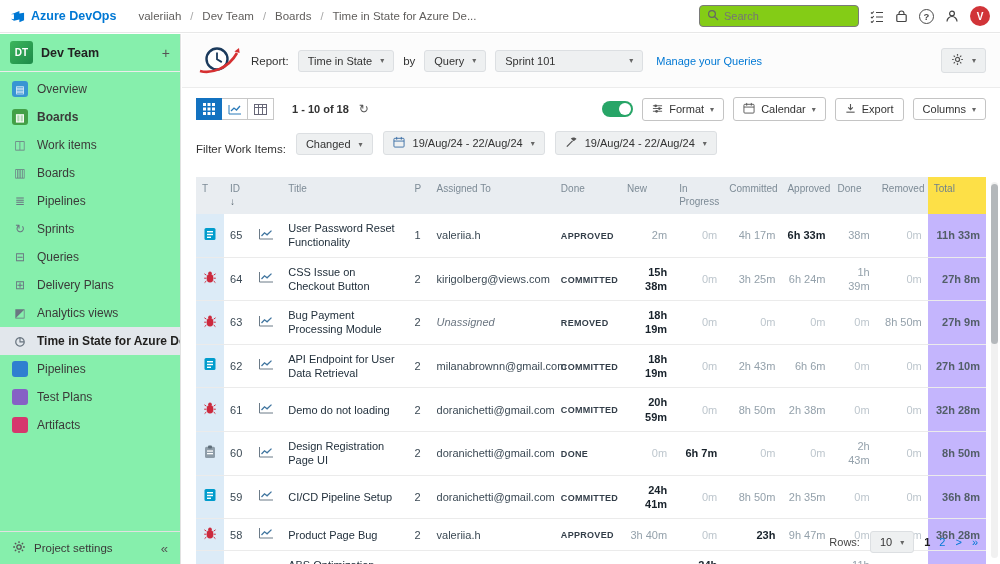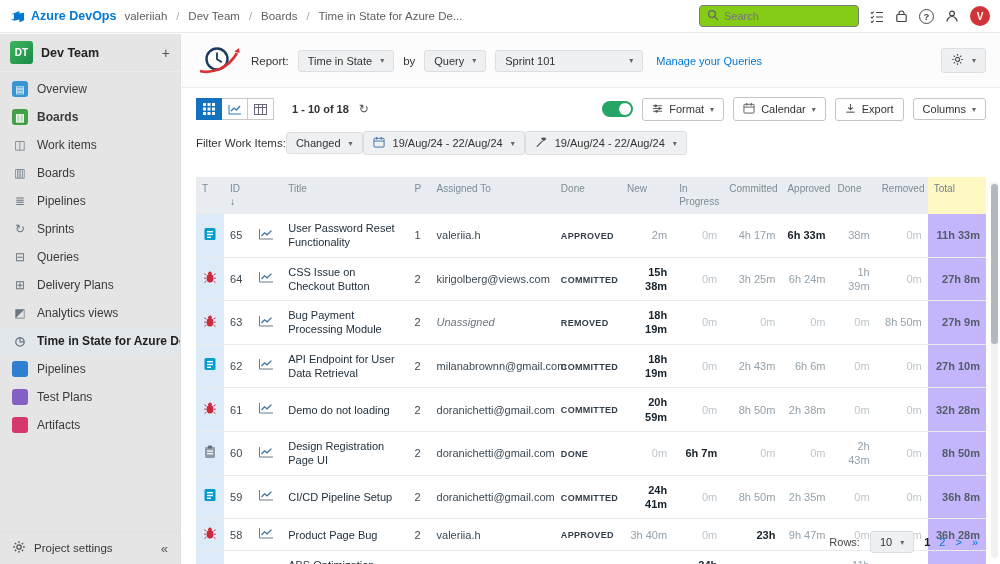--- a/index.html
+++ b/index.html
@@ -1,32 +1,32 @@
 <!DOCTYPE html>
 <html><head>
 <meta charset="utf-8">
 <style>
 *{box-sizing:border-box;margin:0;padding:0}
 html,body{width:1000px;height:564px}
 body{font-family:"Liberation Sans",sans-serif;font-size:12px;color:#333;background:#fff;overflow:hidden;position:relative}
 
 
 .topbar{height:33px;display:flex;align-items:center;padding:0 10px;border-bottom:1px solid #e8e8e8;gap:6px;background:#fff}
-.brand{color:#0078d4;font-weight:700;font-size:12.5px;margin-right:2px;white-space:nowrap}
+.brand{color:#0078d4;font-weight:700;font-size:12.5px;margin-right:16px;white-space:nowrap}
 .crumb{color:#605e5c;font-size:11.5px;white-space:nowrap;cursor:pointer}
 .crumb-sep{color:#a6a6a6;font-size:11px;margin:0 3px}
 .topbar-right{margin-left:auto;display:flex;align-items:center;gap:11px}
 .searchbox{width:160px;height:22px;border:1px solid #7a7a7a;border-radius:4px;display:flex;align-items:center;padding:0 7px;gap:5px;background:#84cc16}
 .searchbox input{border:none;outline:none;font-size:11px;width:100%;font-family:inherit;color:#333;background:transparent}
 .tb-ic{display:flex;align-items:center;cursor:pointer}
 .help-circle{width:15px;height:15px;border:1.3px solid #4a4a4a;border-radius:50%;font-size:9.5px;display:flex;align-items:center;justify-content:center;color:#4a4a4a;font-weight:700}
 .avatar{width:20px;height:20px;border-radius:50%;background:#d13438;color:#fff;font-size:10px;font-weight:700;display:flex;align-items:center;justify-content:center;cursor:pointer}
 
 
-.sidebar{position:absolute;top:34px;left:0;bottom:0;width:181px;background:#e5e5e5;border-right:1px solid #e1e1e1;display:flex;flex-direction:column}
+.sidebar{position:absolute;top:34px;left:0;bottom:0;width:181px;background:#86efac;border-right:1px solid #e1e1e1;display:flex;flex-direction:column}
 .proj{display:flex;align-items:center;gap:8px;padding:7px 10px;border-bottom:1px solid #ececec}
 .proj-avatar{width:23px;height:23px;border-radius:3px;background:linear-gradient(135deg,#3cb65c,#1d8a49);color:#fff;font-size:10px;font-weight:700;display:flex;align-items:center;justify-content:center}
 .proj-name{font-weight:700;font-size:12.5px;color:#222;flex:1}
 .plus{color:#555;font-size:14px;cursor:pointer}
 .sb-nav{flex:1;padding-top:3px;overflow:hidden}
 .sb-item{display:flex;align-items:center;gap:9px;height:28px;padding:0 12px;font-size:12px;color:#3b3a39;cursor:pointer;white-space:nowrap}
 .sb-item.selected{background:#e2e7ec;font-weight:700;color:#201f1e}
 .sb-item.bold{font-weight:700}
 .hub-ic{width:16px;height:16px;border-radius:3px;color:#fff;font-size:10px;display:flex;align-items:center;justify-content:center;flex:0 0 16px}
 .sub-ic{width:16px;text-align:center;color:#6a7681;font-size:12px;flex:0 0 16px}
@@ -50,28 +50,28 @@
 .vbtn{width:26px;height:22px;border:1px solid #c8c8c8;background:#fff;display:flex;align-items:center;justify-content:center;cursor:pointer}
 .vbtn+.vbtn{border-left:none}
 .vbtn.active{background:#1372c0;border-color:#1372c0}
 .count{font-size:11px;font-weight:700;color:#333;margin-left:8px}
 .refresh{color:#555;font-size:12px;cursor:pointer}
 .toolbar-right{margin-left:auto;display:flex;align-items:center;gap:9px}
 .toggle{width:31px;height:16px;border-radius:9px;background:#27a567;position:relative;cursor:pointer}
 .toggle::after{content:"";position:absolute;right:2px;top:2px;width:12px;height:12px;border-radius:50%;background:#fff}
 .btn{display:inline-flex;align-items:center;gap:6px;border:1px solid #c4c4c4;background:#fff;border-radius:3px;padding:4px 9px;font-size:11px;color:#333;cursor:pointer;white-space:nowrap}
 
-.filterbar{display:flex;align-items:center;padding:4px 14px 10px}
+.filterbar{display:flex;align-items:flex-end;gap:10px;padding:4px 14px 10px}
 .flabel{font-size:11.5px;color:#333}
 
 
 .table-wrap{padding:12px 14px 0 14px}
 table{width:100%;border-collapse:collapse;table-layout:fixed;font-size:11px}
 thead th{background:#e9edf1;color:#7d8b96;font-weight:400;font-size:10px;text-align:left;padding:6px 6px;vertical-align:top;line-height:1.25}
-th.total-h{background:#fef9c3;color:#70808c}
+th.total-h{background:#fde047;color:#70808c}
 td{padding:7px 6px;border-bottom:1px solid #ebebeb;color:#3b4954;vertical-align:middle;line-height:1.3}
 td.t-cell{background:#dcebf7;text-align:center}
 td.chart-cell{cursor:pointer}
 td.title-cell{color:#22303c}
 td.num{text-align:right;color:#94a1ab}
 td.num.zero{color:#bdc6cd}
 td.num.boldv{color:#18222b;font-weight:700}
 td.total{background:#c4b5fd;text-align:right;font-weight:700;color:#525e68}
 .state{font-weight:700;font-size:9px;color:#333e49;letter-spacing:.3px}
 .assigned-i{font-style:italic;color:#6a7580}

